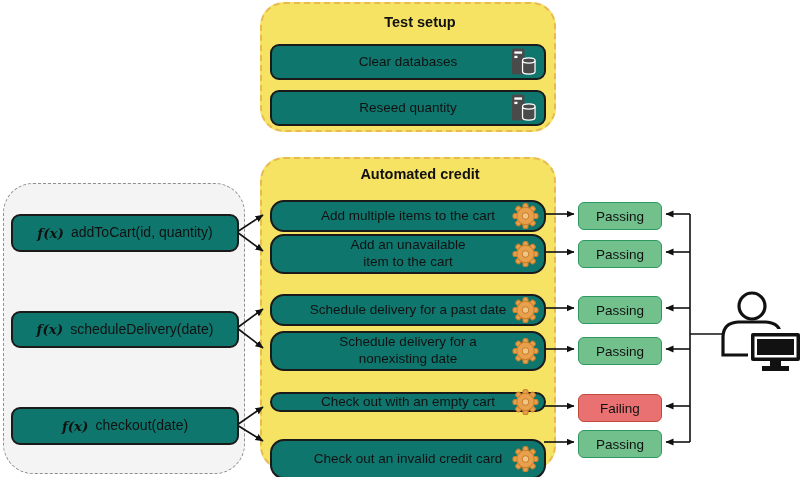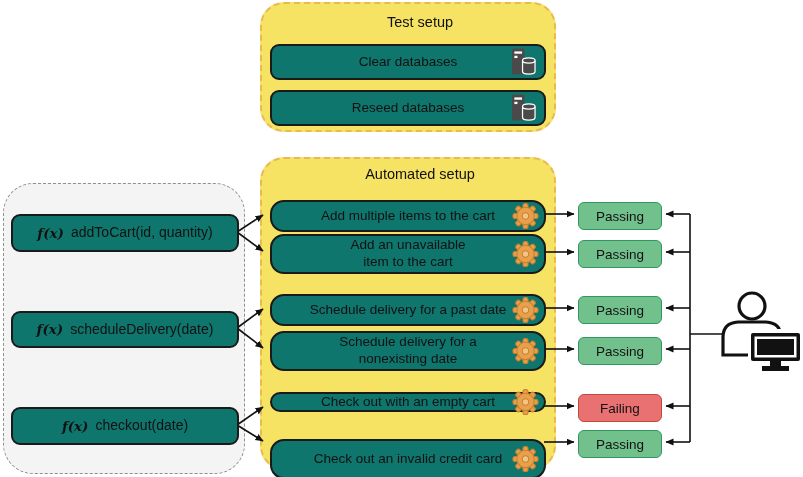--- a/index.html
+++ b/index.html
@@ -11,21 +11,21 @@
   .panel.yellow {
     background:var(--panel-yellow); border:2px dashed var(--panel-yellow-border);
     border-radius:24px;
   }
   .panel.gray {
     background:var(--panel-gray); border:1.5px dashed var(--panel-gray-border);
     border-radius:30px;
   }
   .panel-title {
     position:absolute; left:0; right:0; text-align:center;
-    font-weight:normal; font-size:14.5px; z-index:2;padding-left:24px;
+    font-weight:bold; font-size:14.5px; z-index:2;padding-left:24px;
   }
   .wbox {
     position:absolute; box-sizing:border-box; background:#0f766e;
     border:2px solid #1a1a1a; border-radius:9px; z-index:2;
     display:flex; align-items:center; justify-content:center;
     text-align:center; font-size:13.5px; line-height:1.25; white-space:pre-line;
   }
   .step-box { left:8px; width:276px; height:36px; }
   .test-box { left:8px; width:276px;border-radius:14px; }
   .fn-box   { left:7px; width:228px; }
@@ -58,21 +58,21 @@
       <span>Clear databases</span>
       <svg class="corner-icon db-icon-wrap" width="25" height="29" viewBox="0 0 26 30">
         <rect x="1" y="1" width="13" height="27" rx="2" fill="#4A4A4A"></rect>
         <rect x="3.5" y="4" width="8" height="2.4" fill="#fff"></rect>
         <rect x="3.5" y="8.5" width="3.2" height="2.4" fill="#fff"></rect>
         <path d="M12,13.5 v11.5 a6.5,2.7 0 0 0 13,0 v-11.5" fill="#4A4A4A" stroke="#fff" stroke-width="1.3"></path>
         <ellipse cx="18.5" cy="13.5" rx="6.5" ry="2.7" fill="#4A4A4A" stroke="#fff" stroke-width="1.3"></ellipse>
       </svg>
     </div>
     <div class="wbox step-box" style="top:86px">
-      <span>Reseed databases</span>
+      <span>Reseed quantity</span>
       <svg class="corner-icon db-icon-wrap" width="25" height="29" viewBox="0 0 26 30">
         <rect x="1" y="1" width="13" height="27" rx="2" fill="#4A4A4A"></rect>
         <rect x="3.5" y="4" width="8" height="2.4" fill="#fff"></rect>
         <rect x="3.5" y="8.5" width="3.2" height="2.4" fill="#fff"></rect>
         <path d="M12,13.5 v11.5 a6.5,2.7 0 0 0 13,0 v-11.5" fill="#4A4A4A" stroke="#fff" stroke-width="1.3"></path>
         <ellipse cx="18.5" cy="13.5" rx="6.5" ry="2.7" fill="#4A4A4A" stroke="#fff" stroke-width="1.3"></ellipse>
       </svg>
     </div>
   </div>
 
@@ -85,21 +85,21 @@
       <span class="fn-prefix">f(x)</span>
       <span class="fn-sig">scheduleDelivery(date)</span>
     </div>
     <div class="wbox fn-box" style="top:223px; height:38px;">
       <span class="fn-prefix">f(x)</span>
       <span class="fn-sig">checkout(date)</span>
     </div>
   </div>
 
   <div class="panel yellow" style="left:260px; top:157px; width:296px; height:313px;">
-    <div class="panel-title" style="top:7px">Automated setup</div>
+    <div class="panel-title" style="top:7px">Automated credit</div>
 
     <div class="wbox test-box" style="top:41px; height:32px;">
       <span>Add multiple items to the cart</span>
       <svg class="corner-icon" width="27" height="27" viewBox="-14 -14 28 28">
         <g fill="#E8A04C" stroke="#C9802D" stroke-width="1.1">
           <rect x="-2.6" y="-13" width="5.2" height="7" rx="2.2"></rect>
           <rect x="-2.6" y="-13" width="5.2" height="7" rx="2.2" transform="rotate(45)"></rect>
           <rect x="-2.6" y="-13" width="5.2" height="7" rx="2.2" transform="rotate(90)"></rect>
           <rect x="-2.6" y="-13" width="5.2" height="7" rx="2.2" transform="rotate(135)"></rect>
           <rect x="-2.6" y="-13" width="5.2" height="7" rx="2.2" transform="rotate(180)"></rect>

